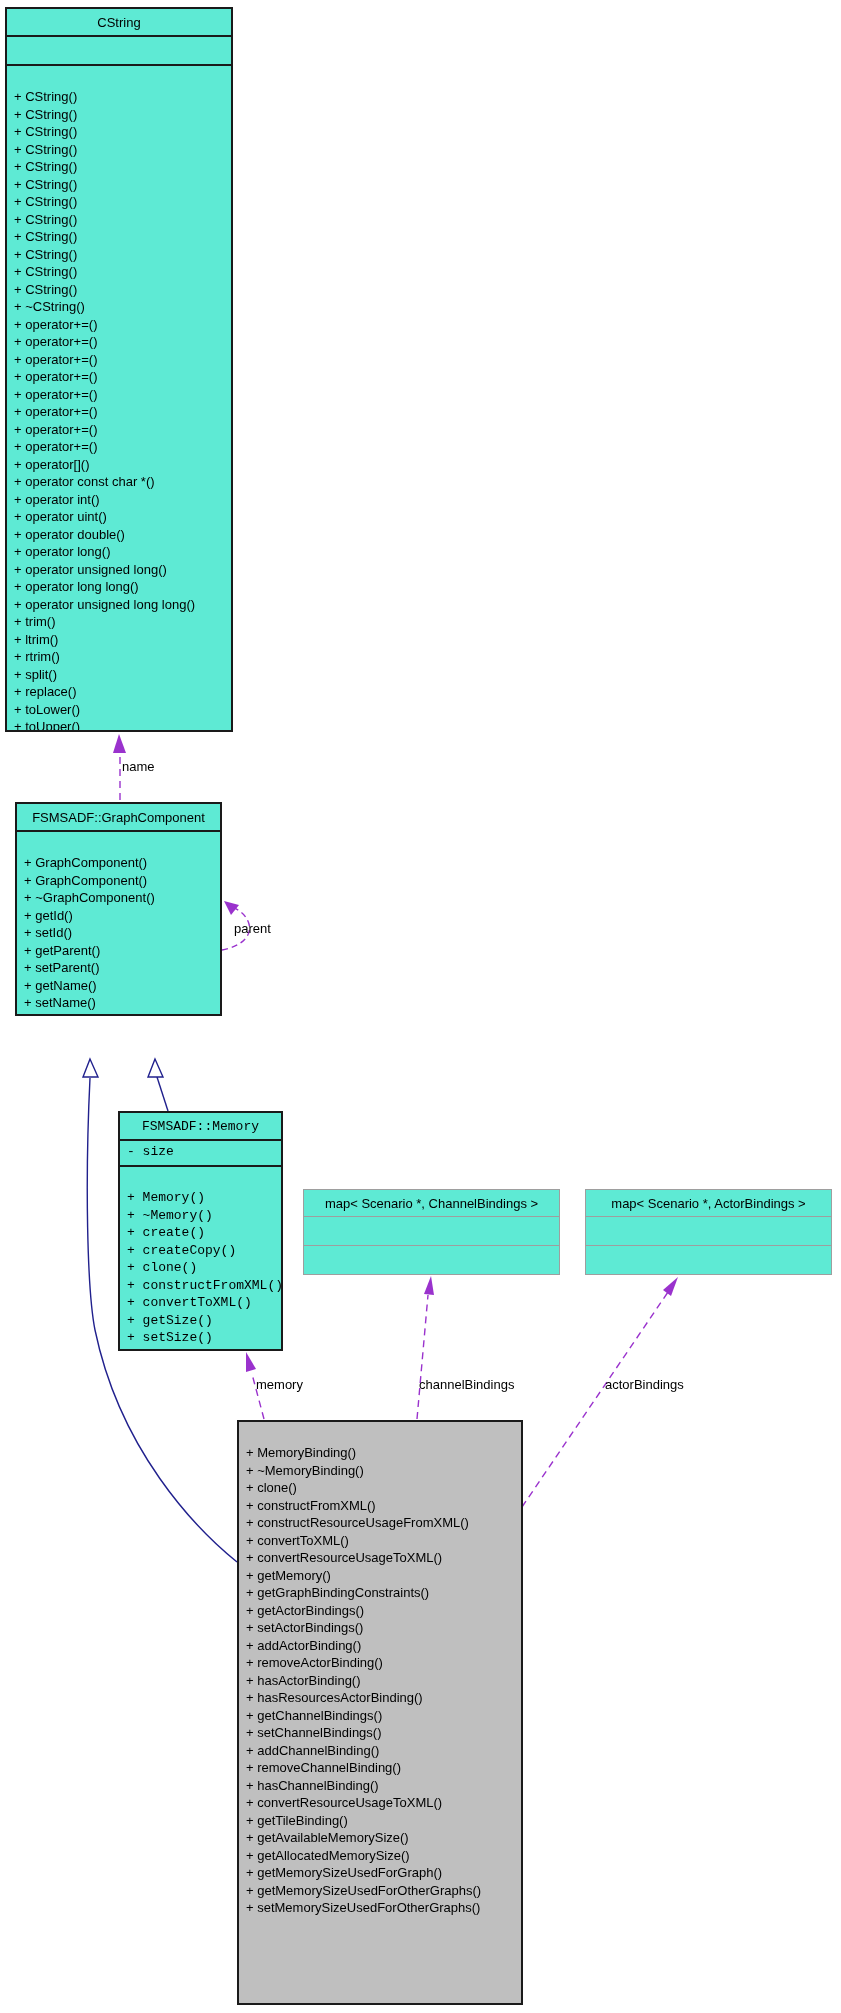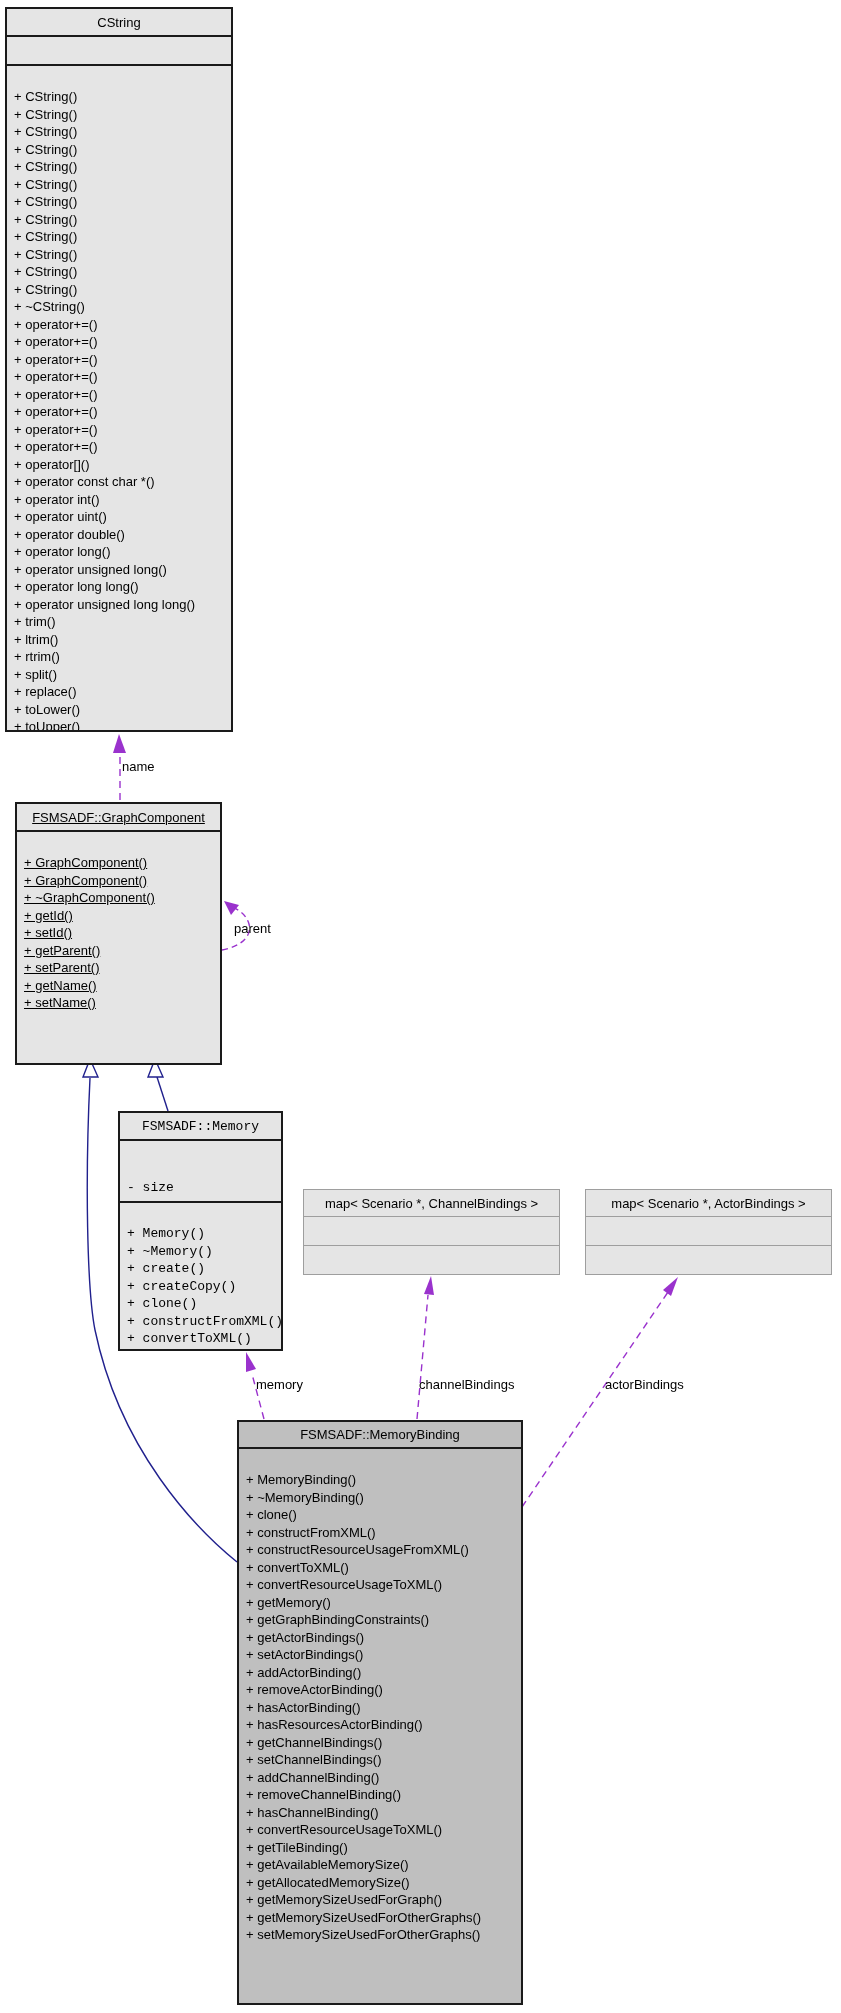--- a/index.html
+++ b/index.html
@@ -4,43 +4,43 @@
 <style>
   html,body { margin:0; padding:0; background:#ffffff; }
   * { box-sizing:border-box; }
   #canvas {
     position:relative; width:841px; height:2013px;
     font-family:"Liberation Sans", sans-serif; font-size:13px; color:#000;
     background:#fff; overflow:hidden;
   }
   #edges { position:absolute; left:0; top:0; width:841px; height:2013px; pointer-events:none; }
 
-  .uml-box { position:absolute; background:#e5e5e5; border:2px solid #1a1a1a; overflow:hidden; }
+  .uml-box { position:absolute; background:#5eead4; border:2px solid #1a1a1a; overflow:hidden; }
   .uml-box .title {
     display:flex; align-items:center; justify-content:center;
     border-bottom:2px solid #1a1a1a; white-space:nowrap;
   }
   .uml-box .attrs { border-bottom:2px solid #1a1a1a; padding:4px 0 0 0; }
   .uml-box .methods { padding:2px 0 0 0;margin-top:20px; }
   .row { padding:0 7px; line-height:17.5px; white-space:nowrap; }
 
   
   #box-cstring { left:5px; top:7px; width:228px; height:725px; }
   #box-cstring .title { height:28px; }
   #box-cstring .attrs { height:29px; }
 
   
-  #box-graphcomponent { left:15px; top:802px; width:207px; height:263px;text-decoration:underline; }
+  #box-graphcomponent { left:15px; top:802px; width:207px; height:214px; }
   #box-graphcomponent .title { height:28px; }
   #box-graphcomponent .attrs { height:61px; }
 
   
   #box-memory { left:118px; top:1111px; width:165px; height:240px;font-family:Liberation Mono, monospace; }
   #box-memory .title { height:28px; }
-  #box-memory .attrs { height:26px; padding-top:2px;margin-top:36px; }
+  #box-memory .attrs { height:26px; padding-top:2px; }
 
   
   .map-box { border:1px solid #9e9e9e; }
   .map-box .title { border-bottom:1px solid #9e9e9e; }
   .map-box .attrs { border-bottom:1px solid #9e9e9e; }
   #box-map-channel { left:303px; top:1189px; width:257px; height:86px; }
   #box-map-actor   { left:585px; top:1189px; width:247px; height:86px; }
   .map-box .title { height:27px; }
   .map-box .attrs { height:29px; }
   .map-box .methods { height:28px; }
@@ -185,21 +185,20 @@
     <div class="methods"></div>
   </div>
 
   <div class="uml-box map-box" id="box-map-channel">
     <div class="title">map&lt; Scenario *, ChannelBindings &gt;</div>
     <div class="attrs"></div>
     <div class="methods"></div>
   </div>
 
   <div class="uml-box" id="box-memorybinding">
-    <div class="title">FSMSADF::MemoryBinding</div>
     <div class="methods">
         <div class="row">+ MemoryBinding()</div>
         <div class="row">+ ~MemoryBinding()</div>
         <div class="row">+ clone()</div>
         <div class="row">+ constructFromXML()</div>
         <div class="row">+ constructResourceUsageFromXML()</div>
         <div class="row">+ convertToXML()</div>
         <div class="row">+ convertResourceUsageToXML()</div>
         <div class="row">+ getMemory()</div>
         <div class="row">+ getGraphBindingConstraints()</div>

